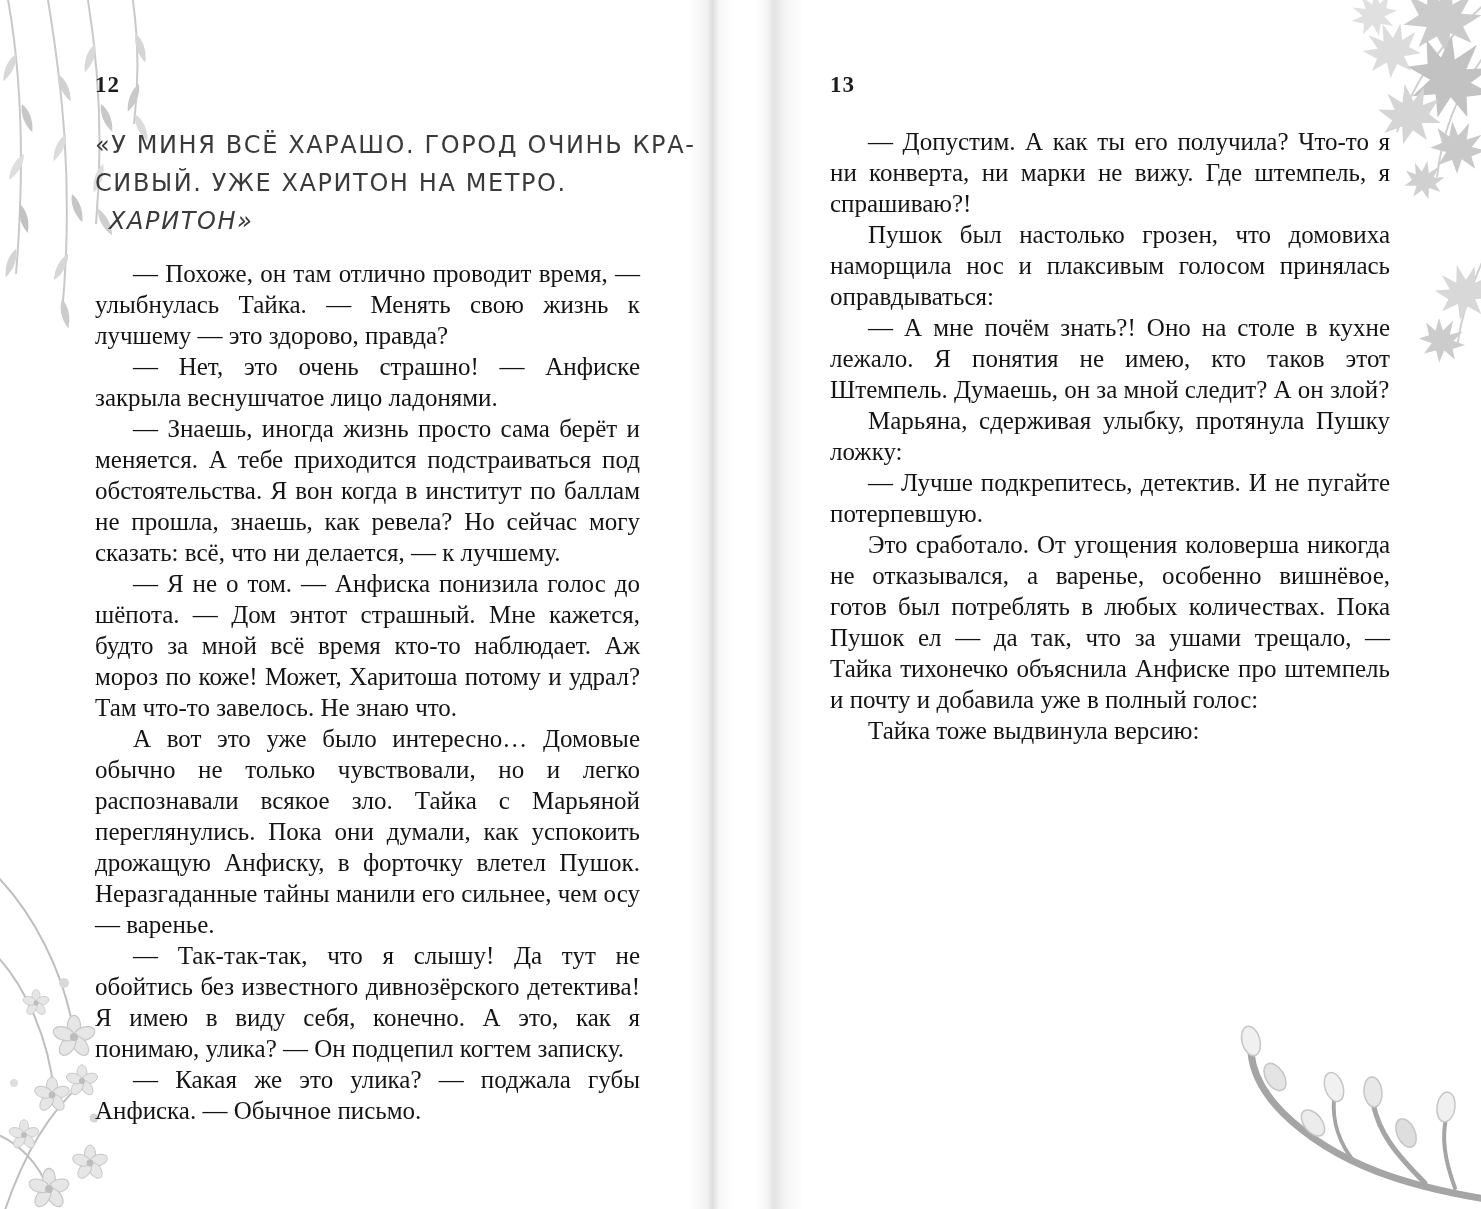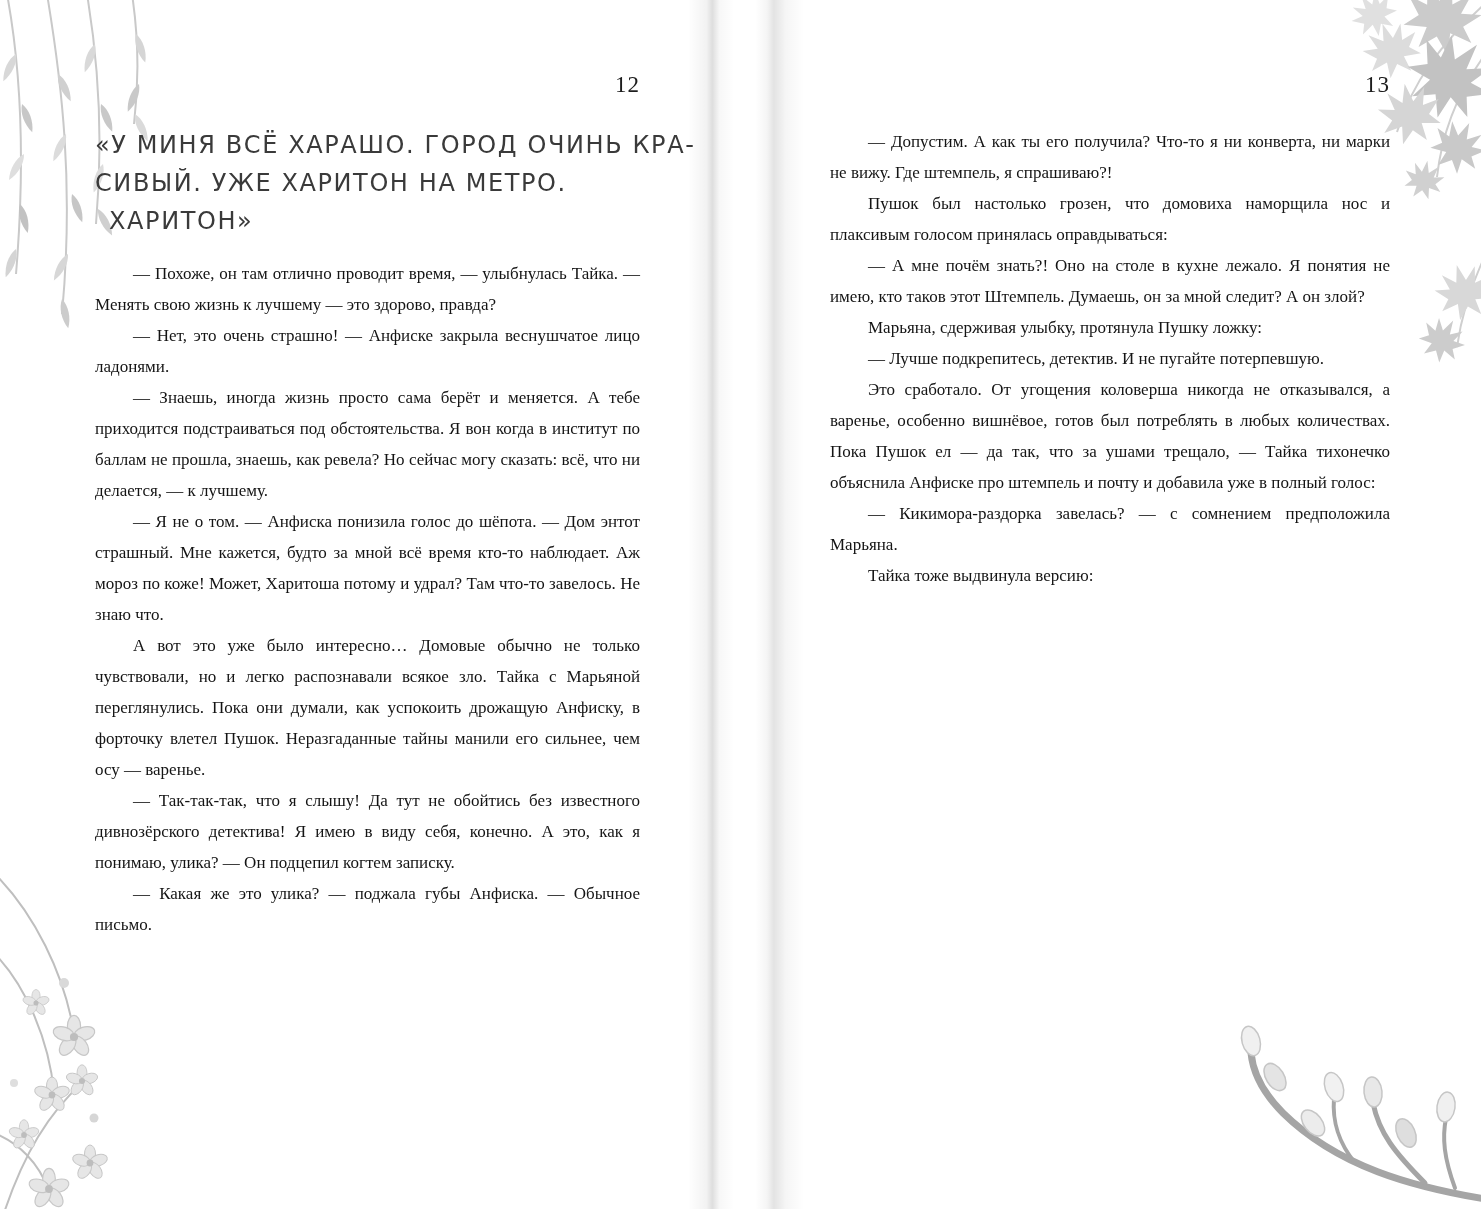--- a/index.html
+++ b/index.html
@@ -33,41 +33,41 @@
       rgba(0,0,0,0)    100%);
     pointer-events: none;
   }
 
   
   .page { position: absolute; top: 72px; }
   .page-left  { left: 95px;  width: 545px; }
   .page-right { left: 830px; width: 560px; }
 
   .page-number {
-    text-align: right;
+    text-align: left;
     font-size: 23px;
-    font-weight: normal;
+    font-weight: bold;
     letter-spacing: 1px;
     color: #1d1d1d;
     margin-bottom: 28px;
   }
 
   .epigraph {
     font-family: "DejaVu Sans", sans-serif;
     font-size: 24px;
     line-height: 38px;
     letter-spacing: 1.6px;
     color: #3a3a3a;
     margin: 0 0 18px 0;
   }
   .ep-line { white-space: nowrap; }
-  .ep-line.indent { padding-left: 14px; }
+  .ep-line.indent { padding-left: 14px; font-style: italic; }
 
   .para {
-    font-size: 17px;
+    font-size: 25px;
     line-height: 31px;
     text-align: justify;
     text-indent: 38px;
     margin: 0;
   }
 
   
   .deco { position: absolute; pointer-events: none; }
   .deco-willow  { left: -8px;  top: -6px; }
   .deco-maple   { right: -6px; top: -8px; }
@@ -206,19 +206,18 @@
 
   <div class="page page-right">
     <div class="page-number">13</div>
 
     <p class="para">— Допустим. А как ты его получила? Что-то я ни конверта, ни марки не вижу. Где штемпель, я спрашиваю?!</p>
     <p class="para">Пушок был настолько грозен, что домовиха наморщила нос и плаксивым голосом принялась оправдываться:</p>
     <p class="para">— А мне почём знать?! Оно на столе в кухне лежало. Я понятия не имею, кто таков этот Штемпель. Думаешь, он за мной следит? А он злой?</p>
     <p class="para">Марьяна, сдерживая улыбку, протянула Пушку ложку:</p>
     <p class="para">— Лучше подкрепитесь, детектив. И не пугайте потерпевшую.</p>
     <p class="para">Это сработало. От угощения коловерша никогда не отказывался, а варенье, особенно вишнёвое, готов был потреблять в любых количествах. Пока Пушок ел — да так, что за ушами трещало, — Тайка тихонечко объяснила Анфиске про штемпель и почту и добавила уже в полный голос:</p>
-    <p class="para">— Кикимора-раздорка завелась? — с сомнением предположила Марьяна.</p>
     <p class="para">Тайка тоже выдвинула версию:</p>
   </div>
 
   <div class="gutter"></div>
 
 </div>
 
 </body></html>

